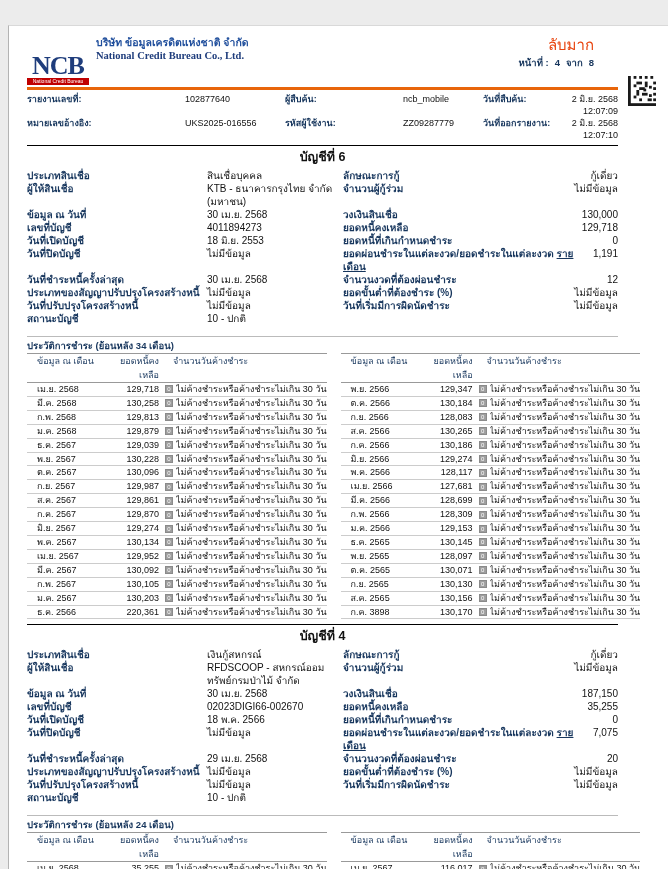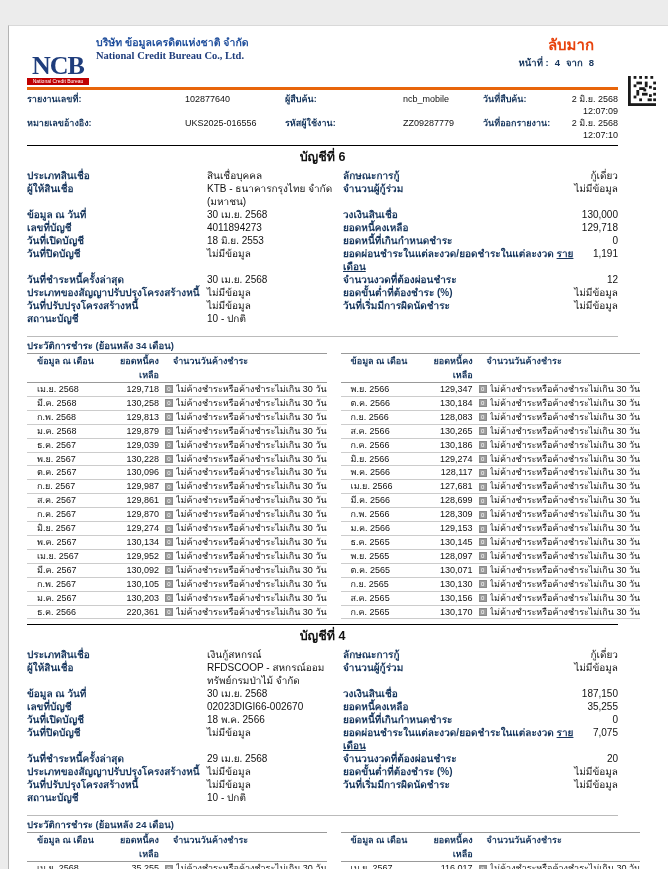--- a/index.html
+++ b/index.html
@@ -15,21 +15,21 @@
   .ncb-logo { display:flex; flex-direction:column; width:62px;margin-top:20px; }
   .ncb-text { font-family:"Liberation Serif","DejaVu Serif",serif; font-weight:bold;
               color:#1f3d7c; font-size:26px; line-height:24px; letter-spacing:-1px; text-align:center; }
   .ncb-band { background:#c00000; color:#fff; font-size:5px; line-height:7px; text-align:center;
               white-space:nowrap; overflow:hidden; }
   .co-names { padding-top:2px; }
   .co-th { color:#1f4e9c; font-size:10.5px; font-weight:bold; line-height:13px; }
   .co-en { color:#1f3d7c; font-size:10.5px; font-weight:bold; line-height:13px;
            font-family:"Liberation Serif","DejaVu Serif",serif; }
   .conf-block { text-align:right; padding-right:24px; padding-top:2px; }
-  .conf { color:#e8430d; font-size:15px; font-weight:bold; line-height:17px; }
+  .conf { color:#e8430d; font-size:15px; font-weight:normal; line-height:17px; }
   .pageno { color:#17365d; font-size:9.5px; font-weight:bold; margin-top:2px; }
   .pageno span { display:inline-block; }
   .pageno .gap { width:6px; }
 
   .report-title { font-size:15px; font-weight:bold; color:#000; margin-top:6px; }
   .orange-rule { height:3px; background:#e8650a; margin-top:2px; }
 
   .meta { display:grid; grid-template-columns:158px 100px 118px 80px 86px 1fr;
           font-size:9px; line-height:12px; padding:3px 0 2px 0; }
   .meta .lab { color:#17365d; font-weight:bold; }
@@ -48,21 +48,21 @@
   .frow .rl { flex:1; color:#17365d; font-weight:bold; }
   .frow .rv { margin-left:auto; white-space:nowrap; text-align:right; }
   .u { text-decoration:underline; }
 
   
   .hist { border-top:1px solid #bbb; margin-top:11px; padding-top:2px; }
   .hist-title { color:#17365d; font-weight:bold; font-size:9.5px; line-height:13px; }
   .hist-cols { display:flex; gap:14px; margin-top:1px; }
   .hist-col { flex:1; }
   .hhead { display:flex; border-top:1px solid #999; border-bottom:1px solid #999;
-           color:#17365d; font-weight:bold; font-size:9px; line-height:14px; }
+           color:#17365d; font-weight:normal; font-size:9px; line-height:14px; }
   .hhead .h1 { width:74px; flex:none; padding-left:10px; }
   .hhead .h2 { width:58px; flex:none; text-align:right; }
   .hhead .h3 { flex:1; padding-left:14px; }
   .hrow { display:flex; align-items:center; font-size:9px; line-height:12.9px;
           border-bottom:1px solid #ccc; }
   .hrow .m { width:74px; flex:none; padding-left:10px; }
   .hrow .b { width:58px; flex:none; text-align:right; }
   .hrow .s { flex:1; padding-left:6px; display:flex; align-items:center; gap:3px; }
   .badge { display:inline-block; width:8px; height:8px; flex:none; background:#9e9e9e;
            border:1px solid #8a8a8a; color:#fff; font-size:6px; line-height:7px; text-align:center; }
@@ -523,21 +523,21 @@
                 <div class="hrow">
                   <span class="m">ส.ค. 2565</span>
                   <span class="b">130,156</span>
                   <span class="s">
                     <span class="badge">0</span>
                     <span class="stxt">ไม่ค้างชำระหรือค้างชำระไม่เกิน 30 วัน</span>
                   </span>
                 </div>
 
                 <div class="hrow">
-                  <span class="m">ก.ค. 2565</span>
+                  <span class="m">ก.ค. 3898</span>
                   <span class="b">130,170</span>
                   <span class="s">
                     <span class="badge">0</span>
                     <span class="stxt">ไม่ค้างชำระหรือค้างชำระไม่เกิน 30 วัน</span>
                   </span>
                 </div>
               </div>
           </div>
         </div>
       </div>

